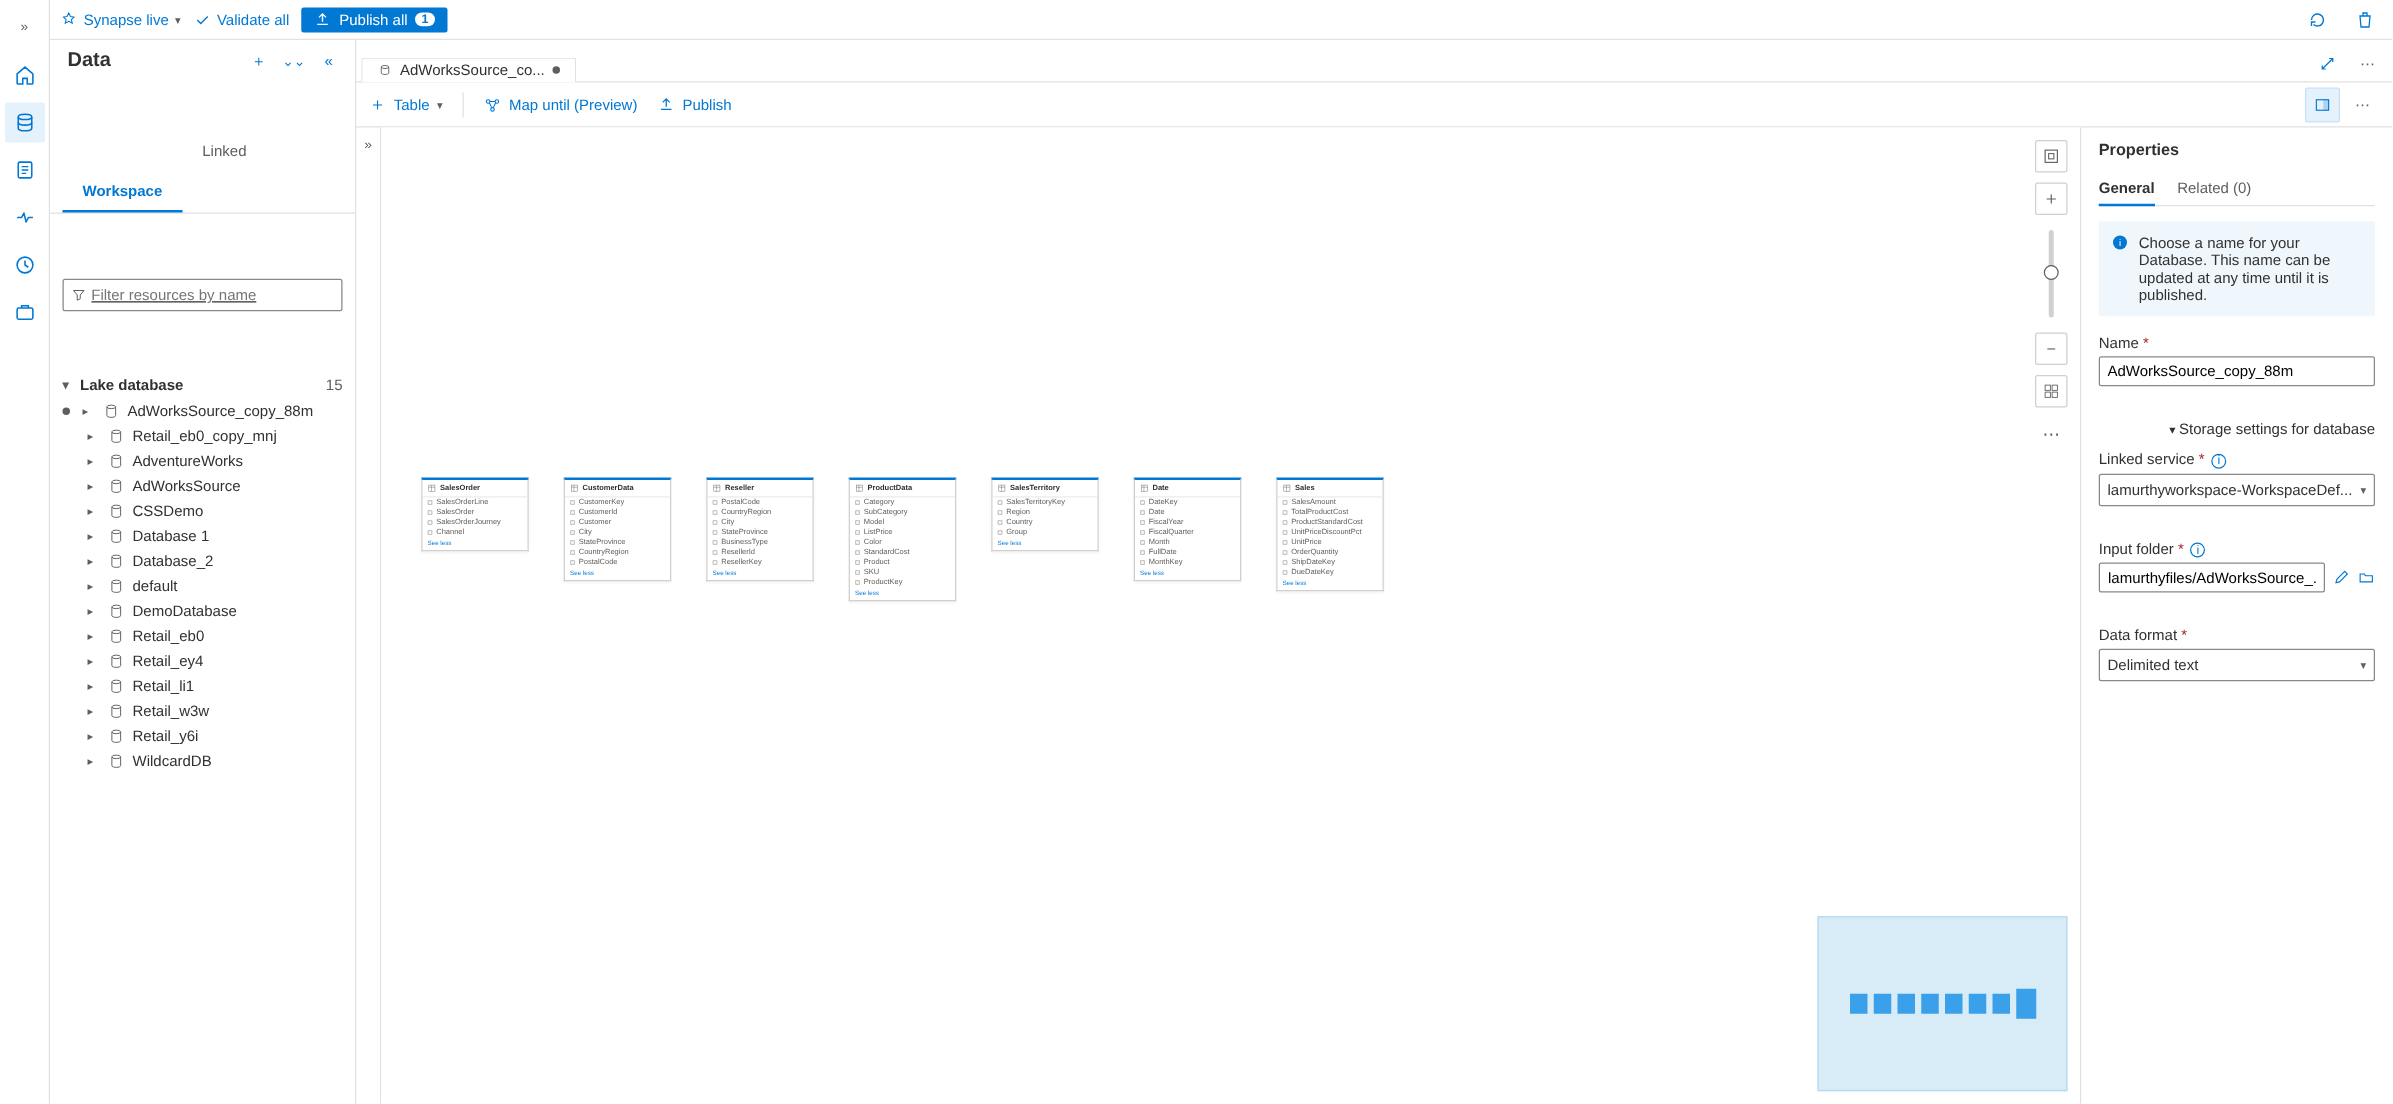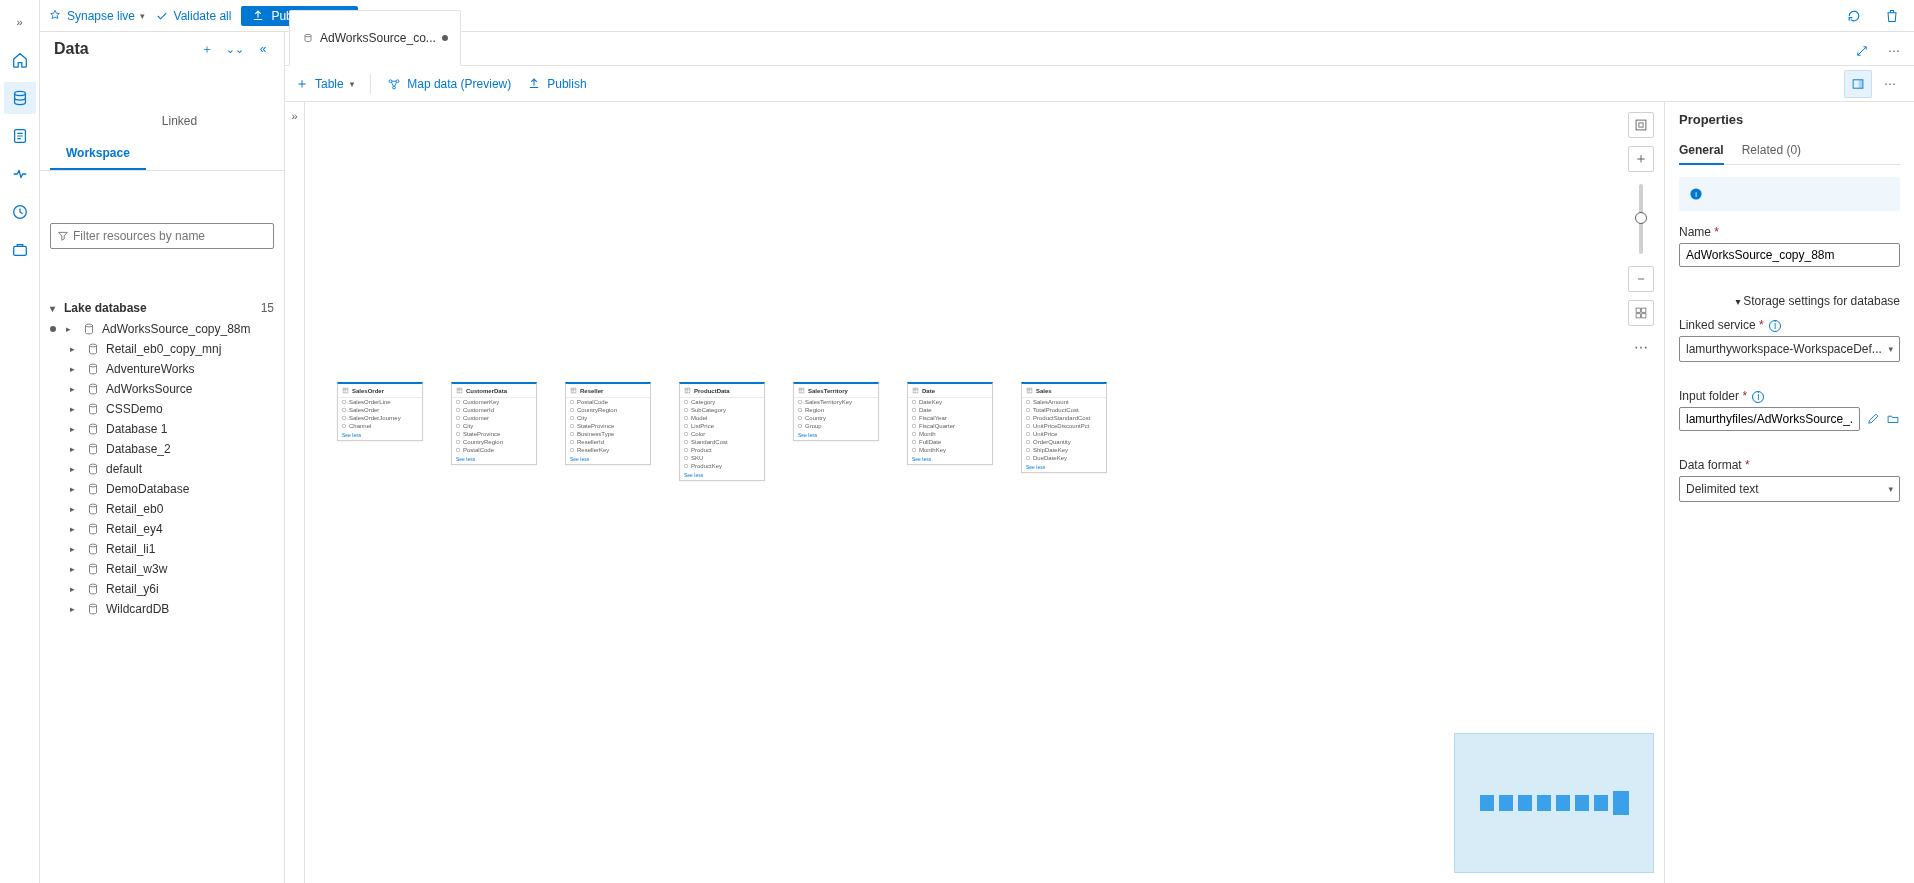--- a/index.html
+++ b/index.html
@@ -41,21 +41,21 @@
   .side-head { display:flex; align-items:center; padding: 6px 10px 2px 14px; gap:6px; }
   .side-head h2 { font-size:16px; font-weight:600; flex:1; }
   .side-head .ico { width:22px; height:22px; display:flex; align-items:center; justify-content:center; color:#0078d4; cursor:pointer; font-size:12px; }
 
   .side-tabs { display:flex; border-bottom:1px solid #e1e1e1; padding: 0 10px; }
   .side-tab { padding:8px 16px 8px; font-size:12px; color:#605e5c; cursor:pointer; border-bottom:2px solid transparent; }
   .side-tab.active { color:#0078d4; border-bottom-color:#0078d4; font-weight:600;margin-top:32px; }
 
   .filter-wrap { padding:8px 10px 4px; }
   .filter {
-    display:flex; align-items:center; border:1px solid #8a8886; border-radius:2px; height:26px; padding:0 6px; gap:4px;
+    display:flex; align-items:center; border:1px solid #8a8886; border-radius:2px; height:26px; padding:0 6px; gap:4px;text-decoration:underline;
   }
   .filter input { border:none; outline:none; flex:1; font-size:12px; }
 
   .tree { flex:1; overflow:auto; padding-bottom:20px; }
   .tree-group {
     display:flex; align-items:center; padding:4px 10px; font-size:12px; font-weight:600; cursor:pointer;
   }
   .tree-group .arrow { width:14px; font-size:10px; color:#605e5c; }
   .tree-group .count { margin-left:auto; color:#605e5c; font-weight:400; }
 
@@ -65,21 +65,21 @@
   }
   .tree-item .dot { width:6px; height:6px; border-radius:50%; background:#605e5c; margin-left:-14px; margin-right:4px; }
   .tree-item .tri { width:10px; font-size:9px; color:#605e5c; }
   .tree-item .dbico { width:14px; height:14px; color:#605e5c; }
 
   
   .editor { flex:1; display:flex; flex-direction:column; min-width:0; position:relative; }
 
   .tabstrip { height:34px; border-bottom:1px solid #e1e1e1; display:flex; align-items:flex-end; padding-left:4px; }
   .tab {
-    display:flex; align-items:center; gap:6px; padding:20px 12px; border:1px solid #e1e1e1; border-bottom:1px solid #fff;
+    display:flex; align-items:center; gap:6px; padding:2px 12px; border:1px solid #e1e1e1; border-bottom:1px solid #fff;
     font-size:12px; color:#323130; background:#fff; border-radius:2px 2px 0 0; cursor:pointer; position:relative; top:1px;justify-content:flex-end;
   }
   .tab .dirty { width:6px; height:6px; border-radius:50%; background:#605e5c; }
   .tabstrip .tabtools { margin-left:auto; display:flex; gap:4px; padding-right:6px; color:#0078d4; }
   .tabstrip .tabtools .tbtn { width:28px; height:28px; display:flex; align-items:center; justify-content:center; cursor:pointer; }
 
   
   .ed-toolbar { height:36px; border-bottom:1px solid #e1e1e1; display:flex; align-items:center; padding:0 10px; gap:16px; }
   .ed-btn { display:flex; align-items:center; gap:6px; color:#0078d4; font-size:12px; cursor:pointer; }
   .ed-sep { width:1px; height:20px; background:#e1e1e1; }
@@ -423,21 +423,21 @@
             <span style="font-size:9px;color:#605e5c;">▾</span>
           </div>
           <div class="ed-sep"></div>
           <div class="ed-btn">
             <svg width="14" height="14" viewBox="0 0 20 20">
                 <circle cx="5" cy="6" r="2" fill="none" stroke="#0078d4" stroke-width="1.3"></circle>
                 <circle cx="15" cy="6" r="2" fill="none" stroke="#0078d4" stroke-width="1.3"></circle>
                 <circle cx="10" cy="15" r="2" fill="none" stroke="#0078d4" stroke-width="1.3"></circle>
                 <path d="M6.5 7.5L9 13M13.5 7.5L11 13M7 6h6" stroke="#0078d4" stroke-width="1.2"></path>
               </svg>
-            <span>Map data (Preview)</span>
+            <span>Map until (Preview)</span>
           </div>
           <div class="ed-btn">
             <svg width="14" height="14" viewBox="0 0 20 20">
                 <path d="M10 3v9M6 7l4-4 4 4M4 15h12" stroke="#0078d4" stroke-width="1.5" fill="none"></path>
               </svg>
             <span>Publish</span>
           </div>
           <div class="right">
             <div class="sqbtn active">
               <svg width="14" height="14" viewBox="0 0 20 20">
@@ -752,20 +752,21 @@
               <div class="ptab active">General</div>
               <div class="ptab">Related (0)</div>
             </div>
             <div class="infobox">
               <span class="ii">
                 <svg width="14" height="14" viewBox="0 0 20 20">
                     <circle cx="10" cy="10" r="8" fill="#0078d4"></circle>
                     <text x="10" y="14" text-anchor="middle" fill="#fff" font-size="11" font-family="Arial">i</text>
                   </svg>
               </span>
+              <span>Choose a name for your Database. This name can be updated at any time until it is published.</span>
             </div>
 
             <div class="fld">
               <label><span>Name</span> <span class="req">*</span></label>
               <input type="text" value="AdWorksSource_copy_88m" style="">
             </div>
 
             <div class="section-toggle">Storage settings for database</div>
 
             <div class="fld">

